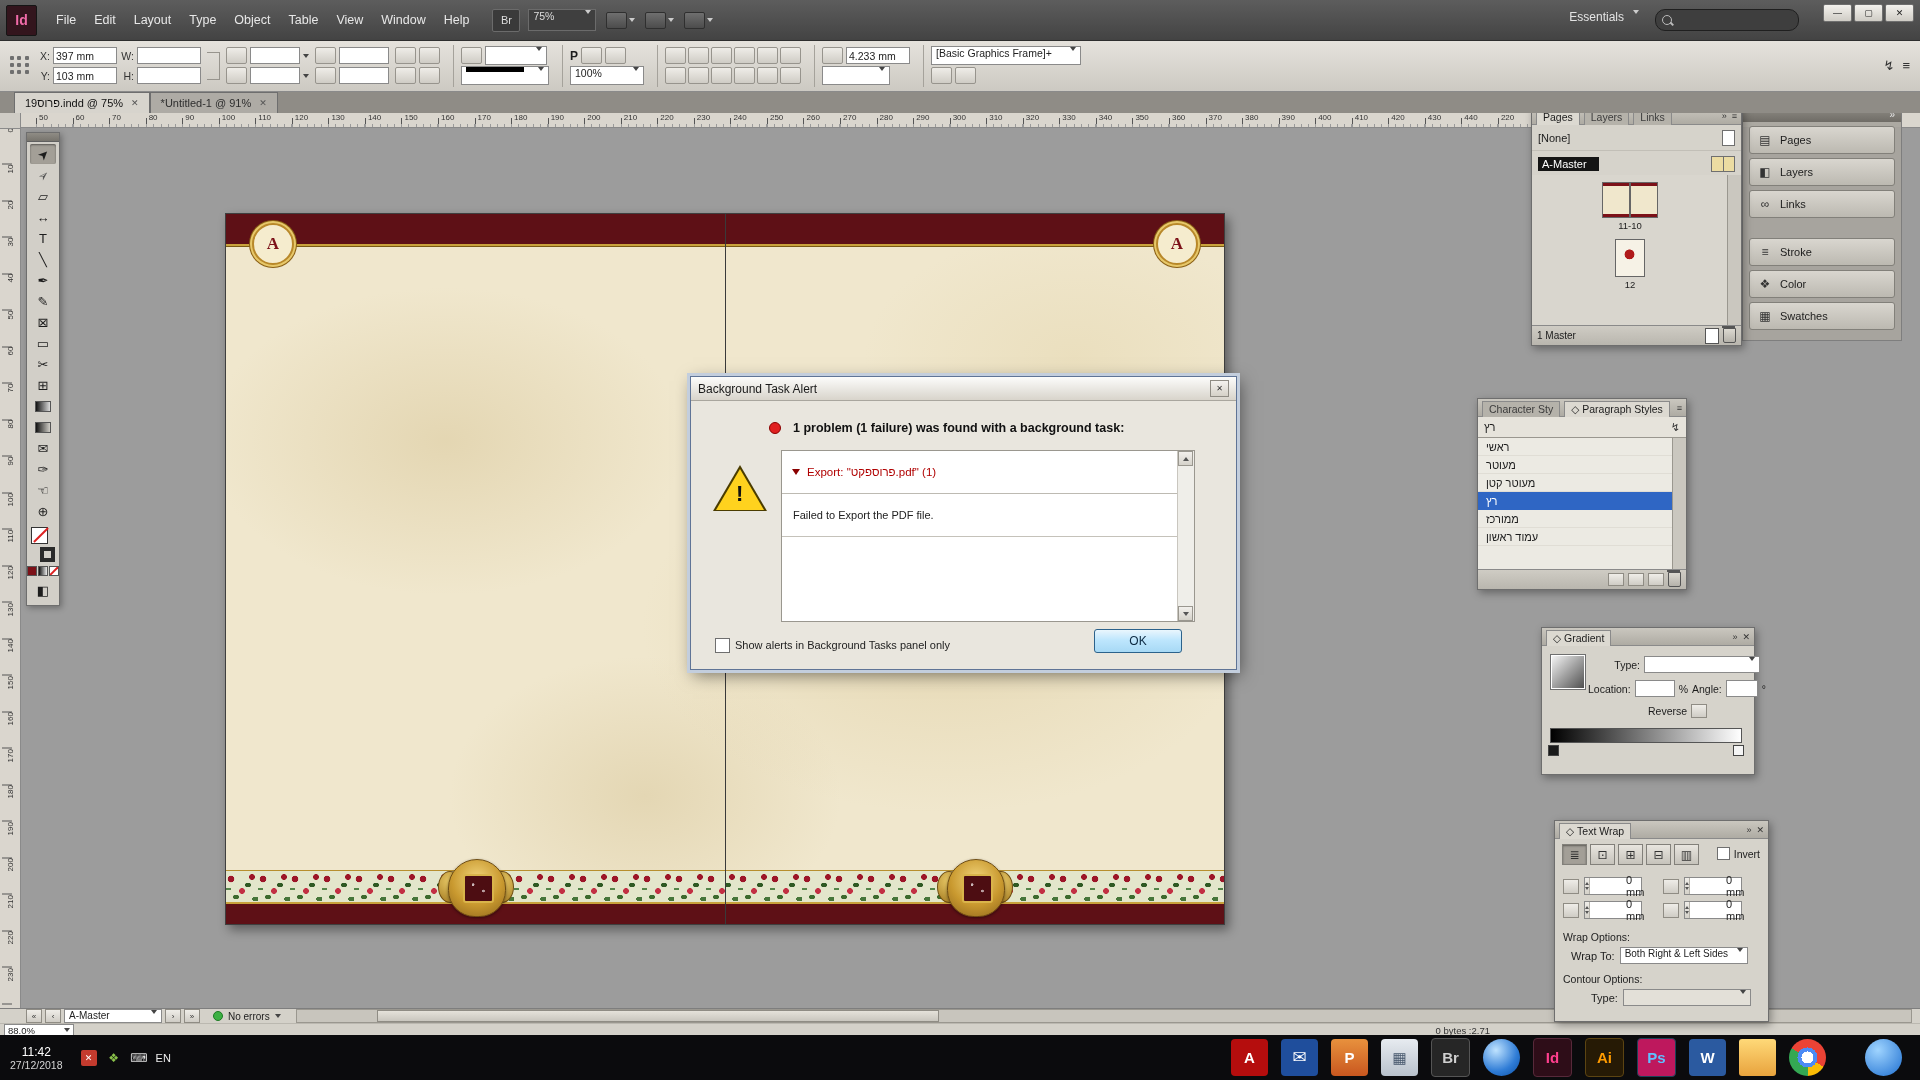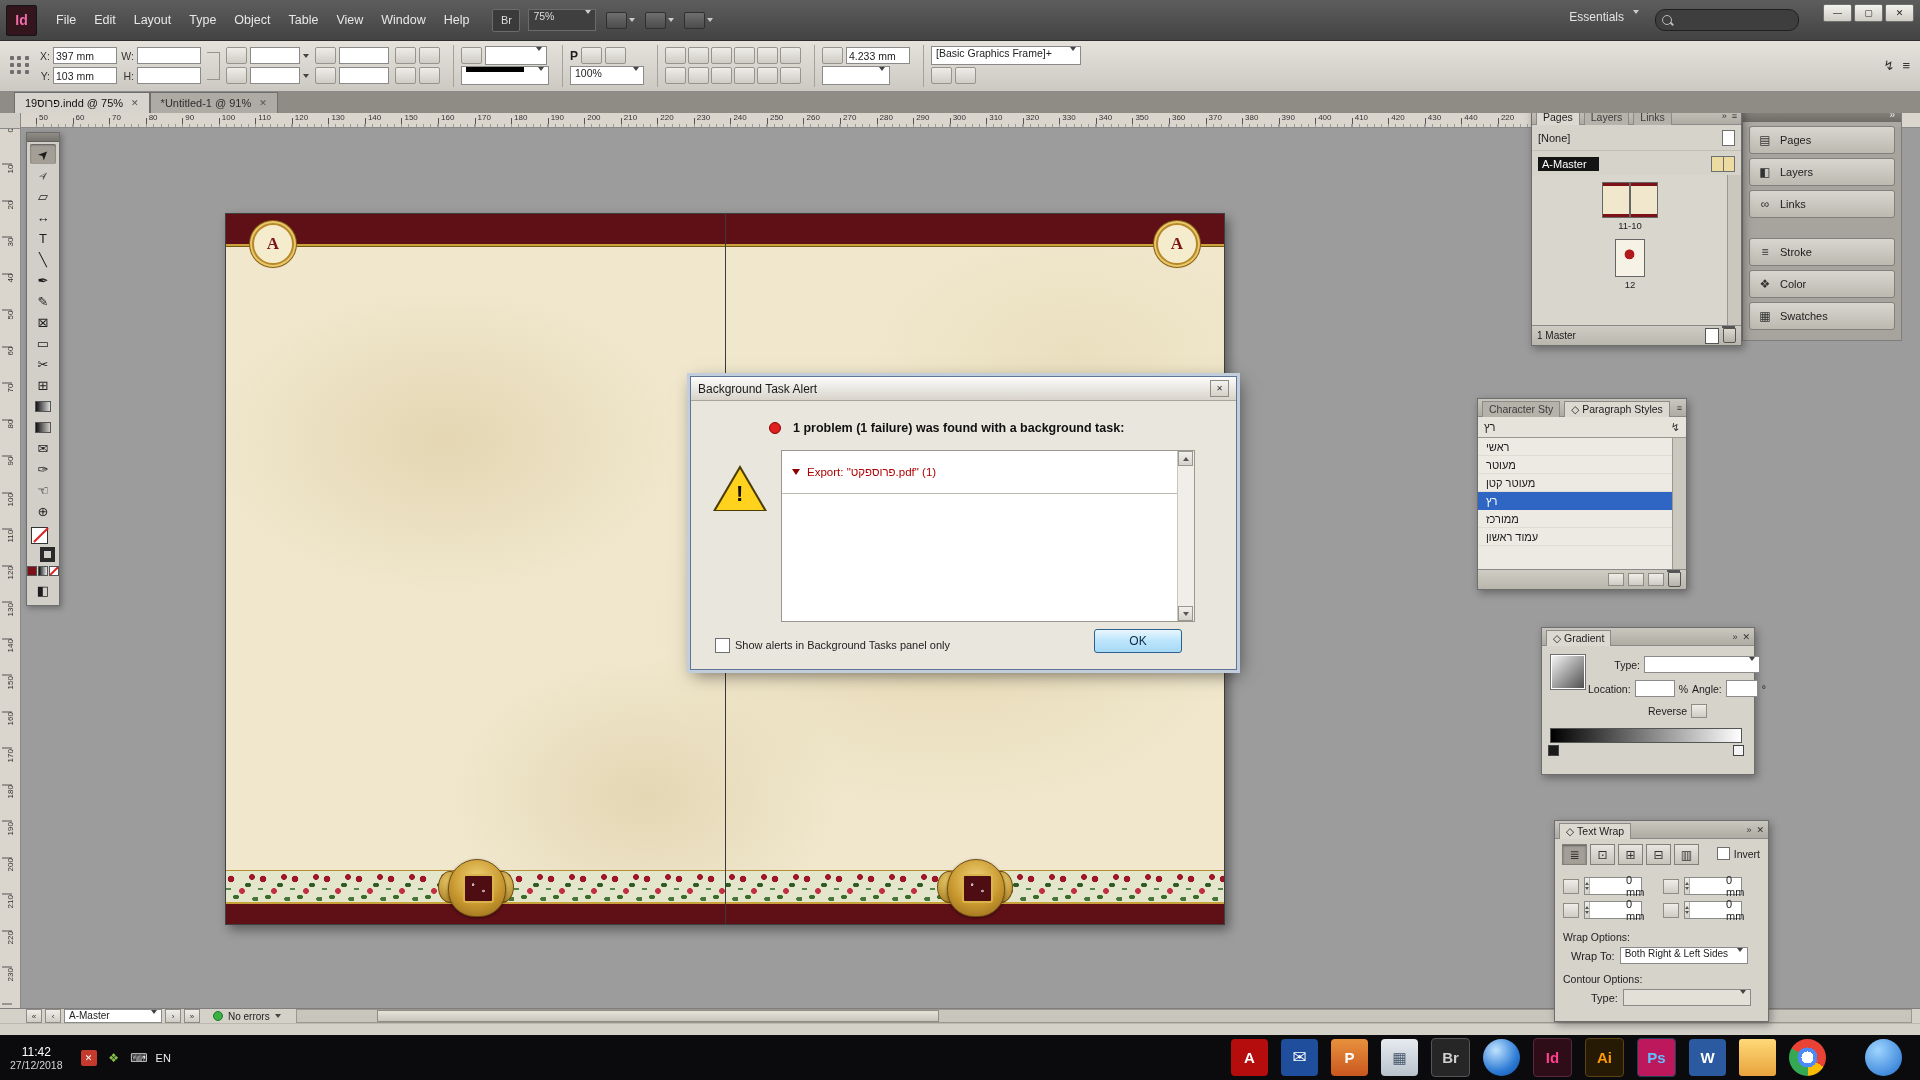--- a/index.html
+++ b/index.html
@@ -774,20 +774,21 @@
     <div class="warn" data-name="warning-icon">
       <div class="warn-tri-o"></div>
         <div class="warn-tri"></div>
       <span class="warn-mark">!</span>
     </div>
     <div class="dlg-list" data-name="task-error-list">
       <div class="dlg-row" data-name="error-item">
         <span class="expander" data-name="expander-icon"></span>
         <span data-name="export-error-text">Export: "פרוספקט.pdf" (1)</span>
       </div>
+      <div class="dlg-detail" data-name="error-detail">Failed to Export the PDF file.</div>
       <div class="dlg-scroll" data-name="list-scrollbar">
         <span class="sb-btn up" data-name="scroll-up-icon">
             <i class="tri-up"></i>
           </span>
         <span class="sb-btn down" data-name="scroll-down-icon">
             <i class="tri-down"></i>
           </span>
       </div>
     </div>
     <span class="cb" data-name="show-alerts-checkbox"></span>
@@ -1043,20 +1044,27 @@
       </div>
       <span class="navb" data-name="next-spread-button">›</span>
       <span class="navb" data-name="last-spread-button">»</span>
       <span class="okdot" data-name="preflight-status-icon"></span>
       <span class="st-err" data-name="preflight-status">No errors</span>
       <span class="sc" style="border-top-color:#444;" data-name="dropdown-caret-icon"></span>
       <div class="hscroll" data-name="horizontal-scrollbar">
         <div class="hthumb" data-name="scrollbar-thumb"></div>
       </div>
     </div>
+    <div class="st-row2">
+      <div class="zoomfield" data-name="zoom-percent-field">
+        <span>88.0%</span>
+        <span class="caret" data-name="dropdown-caret-icon"></span>
+      </div>
+      <span class="st-meta" data-name="transfer-status">0 bytes :2.71</span>
+    </div>
   </div>
 
   <div id="taskbar" data-name="taskbar">
     <div class="tb-clock" data-name="taskbar-clock">
       <div class="tb-time">11:42</div>
       <div class="tb-date">27/12/2018</div>
     </div>
     <div class="tb-tray" data-name="system-tray">
 
         <span class="trayic" data-name="tray-alert-icon" style="background:#c43b2e;color:#fff;border-radius:2px;font-size:9px">

